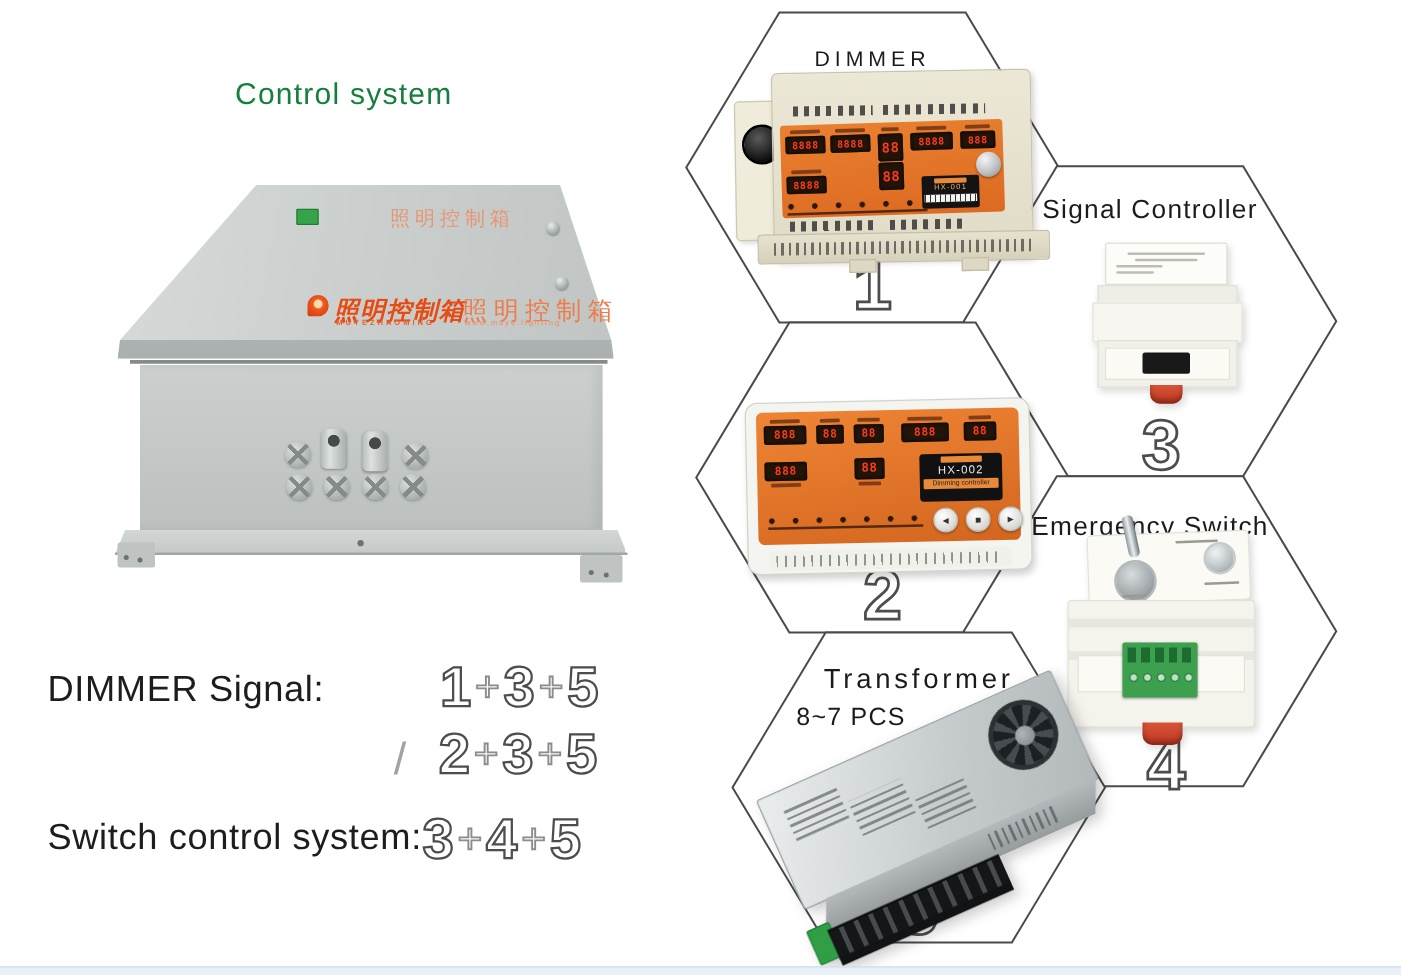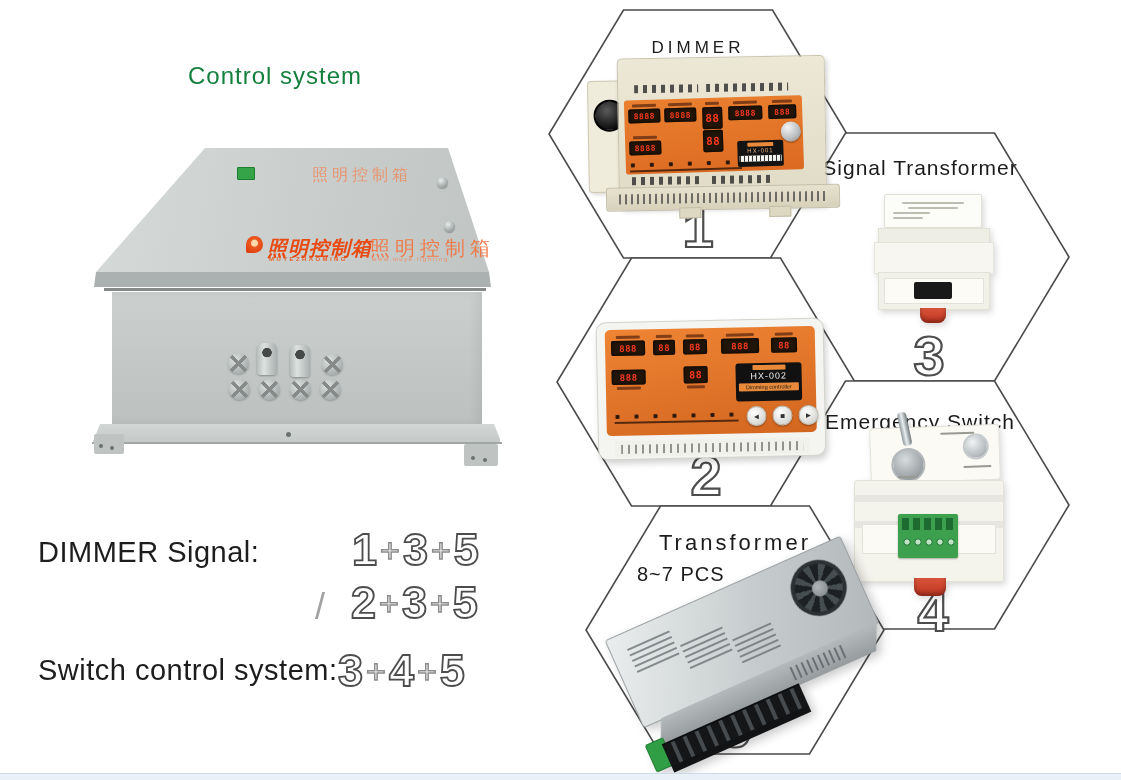--- a/index.html
+++ b/index.html
@@ -265,21 +265,21 @@
 <div class="flabel" style="left:38px;top:654px;font-size:29px;">Switch control system:</div>
 <div class="fparts" style="left:336px;top:648px;">
   <span class="od">3</span>
   <span class="plus">+</span>
   <span class="od">4</span>
   <span class="plus">+</span>
   <span class="od">5</span>
 </div>
 
 <div class="hexlabel" style="left:549px;top:38px;width:298px;letter-spacing:4px;font-size:17px;">DIMMER</div>
-<div class="hexlabel" style="left:771px;top:156px;width:298px;">Signal Transformer</div>
+<div class="hexlabel" style="left:771px;top:156px;width:298px;">Signal Controller</div>
 <div class="hexlabel" style="left:771px;top:410px;width:298px;">Emergency Switch</div>
 <div class="hexlabel" style="left:586px;top:530px;width:298px;letter-spacing:3px;font-size:22px;">Transformer</div>
 <div class="hexsub" style="left:637px;top:563px;">8~7 PCS</div>
 
 <div class="hexnum" style="left:549px;top:200px;width:298px;">1</div>
 <div class="hexnum" style="left:557px;top:448px;width:298px;">2</div>
 <div class="hexnum" style="left:771px;top:328px;width:298px;text-indent:18px;">3</div>
 <div class="hexnum" style="left:771px;top:584px;width:298px;text-indent:26px;">4</div>
 <div class="hexnum" style="left:586px;top:700px;width:298px;">5</div>
 

